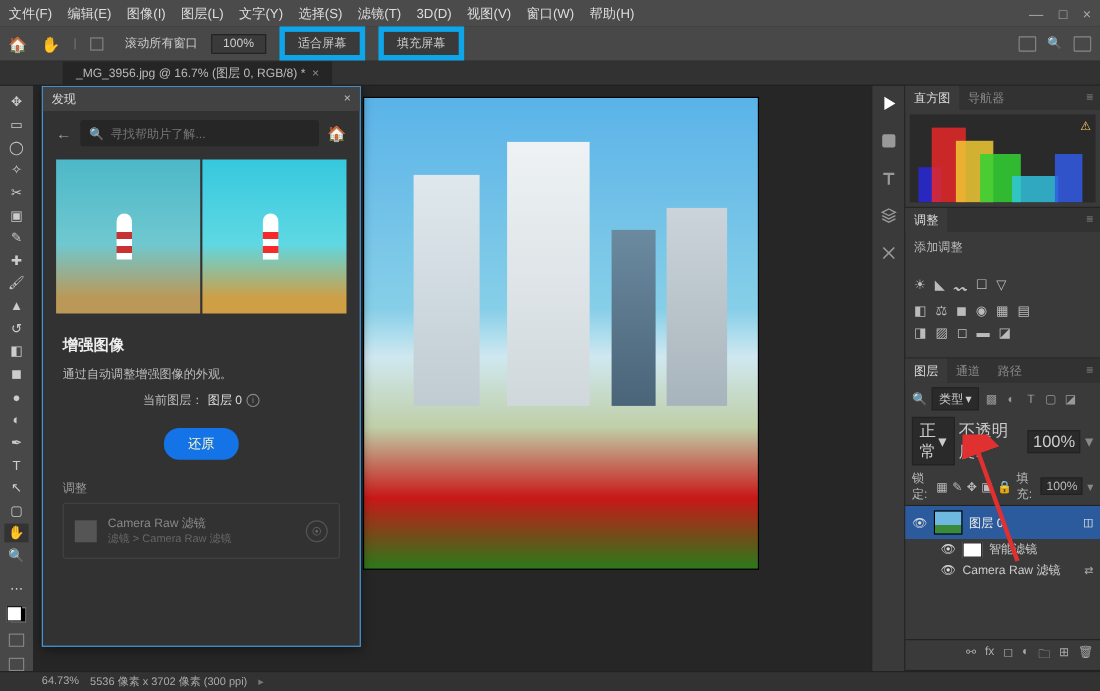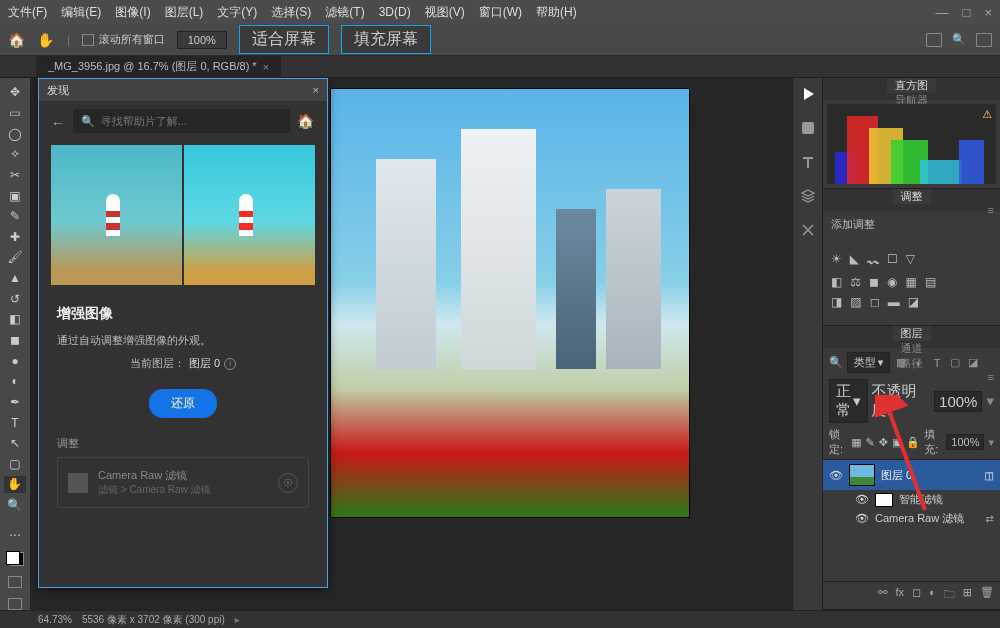--- a/index.html
+++ b/index.html
@@ -7,29 +7,29 @@
 
 
 .menubar { height: 24px; background: #4b4b4b; display: flex; align-items: center; padding: 0 8px; gap: 14px; color: #ddd; }
 .menubar .item { cursor: default; font-size: 12px; }
 .menubar .win { margin-left: auto; display: flex; gap: 14px; color: #aaa; font-size: 13px; }
 
 
 .optionsbar { height: 32px; background: #484848; display: flex; align-items: center; padding: 0 8px; gap: 12px; border-bottom: 1px solid #2a2a2a; }
 .optionsbar .home { font-size: 14px; }
 .optionsbar .hand { font-size: 14px; }
-.optionsbar .chk { display: flex; align-items: center; gap: 5px; }
+.optionsbar .chk { display: flex; align-items: center; gap: 20px; }
 .optionsbar .chkbox { width: 12px; height: 12px; border: 1px solid #888; }
 .optionsbar .pct { background: #3a3a3a; padding: 2px 10px; border: 1px solid #222; }
-.optionsbar .btn { background: #3a3a3a; padding: 3px 12px; border: 1px solid #0ea5e9; font-size: 16px; text-align: center; }
+.optionsbar .btn { background: #3a3a3a; padding: 3px 12px; border: 5px solid #0ea5e9; font-size: 11px; text-align: center; }
 .optionsbar .right-icons { margin-left: auto; display: flex; gap: 10px; color: #aaa; }
 .optionsbar .ricon { width: 16px; height: 14px; border: 1px solid #888; border-radius: 1px; }
 
 
-.doctabs { height: 22px; background: #323232; border-bottom: 1px solid #1e1e1e; display: flex; align-items: center; padding-left: 36px; }
+.doctabs { height: 22px; background: #323232; border-bottom: 1px solid #1e1e1e; display: flex; align-items: center; padding-left: 57px; }
 .doctabs .tab { background: #252525; height: 22px; padding: 0 12px; display: flex; align-items: center; gap: 6px; font-size: 11px; color: #bbb; }
 .doctabs .close { color: #888; }
 
 
 .main { display: flex; height: calc(100% - 24px - 32px - 22px - 18px); }
 
 
 .tools { width: 30px; background: #484848; display: flex; flex-direction: column; align-items: center; padding-top: 6px; gap: 4px; }
 .tools .tool { width: 22px; height: 20px; display: flex; align-items: center; justify-content: center; color: #ccc; font-size: 12px; line-height: 1; }
 .tools .tool.active { background: #333; }
@@ -74,21 +74,21 @@
 
 
 .strip { width: 30px; background: #3a3a3a; display:flex; flex-direction:column; align-items:center; padding-top:8px; gap: 18px; color:#999; border-left:1px solid #222; }
 .strip .s { width:18px; height:16px; display:flex; align-items:center; justify-content:center; }
 .strip .s svg { width:16px; height:16px; fill:#999; }
 .strip .s.active svg { fill:#fff; }
 
 
 .rightcol { width: 178px; background: #3a3a3a; display:flex; flex-direction:column; border-left:1px solid #222; }
 .panel { border-bottom: 1px solid #222; }
-.tabs { display:flex; height:22px; background:#323232; align-items:center; font-size:11px;flex-direction:column; }
+.tabs { display:flex; height:22px; background:#323232; align-items:center; font-size:11px; }
 .tabs .t { padding:0 8px; height:100%; display:flex; align-items:center; color:#888; }
 .tabs .t.active { background:#3a3a3a; color:#ddd; }
 .tabs .menu { margin-left:auto; padding:0 6px; color:#888; }
 
 
 .histo { height: 80px; background:#2a2a2a; margin:4px; position:relative; overflow:hidden; }
 .histo .hbar { position:absolute; bottom:0; }
 .hb1{ left:5%; width:12%; height:40%; background:rgba(40,40,230,.8);}
 .hb2{ left:12%; width:18%; height:85%; background:rgba(230,40,40,.85);}
 .hb3{ left:25%; width:20%; height:70%; background:rgba(240,200,50,.85);}

